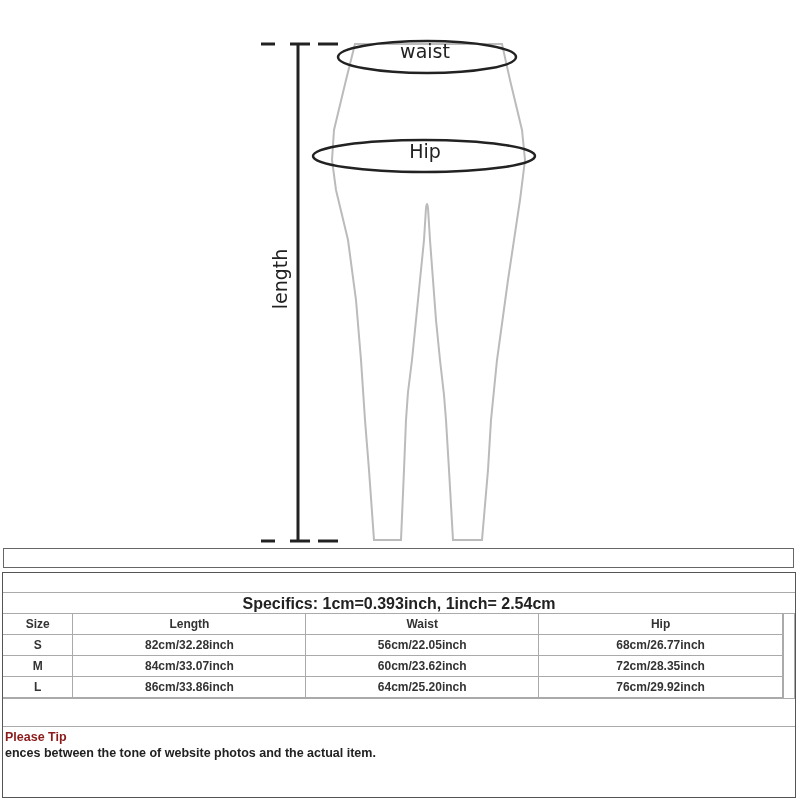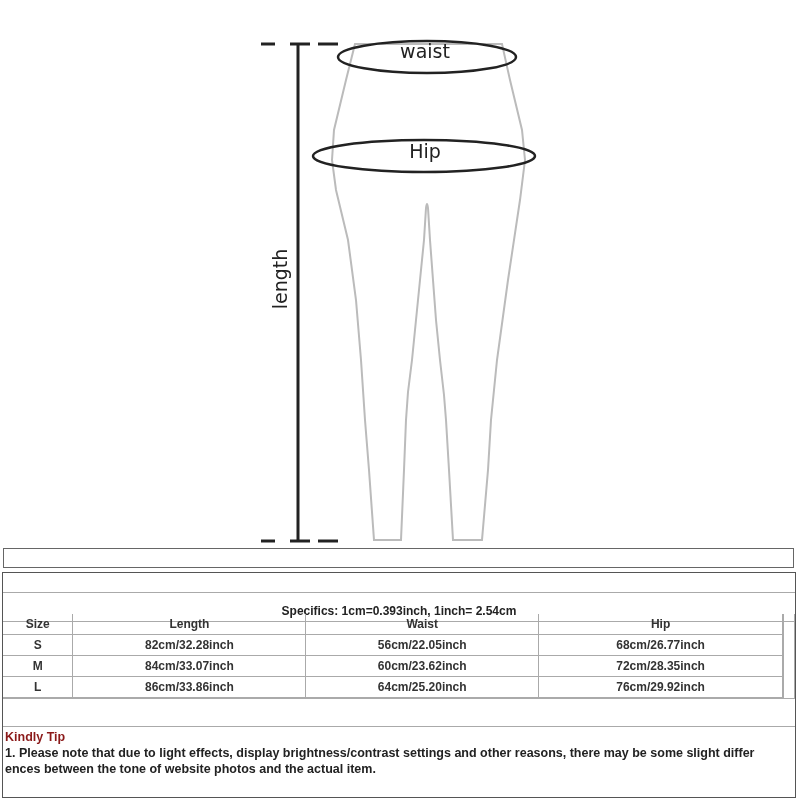--- a/index.html
+++ b/index.html
@@ -5,21 +5,21 @@
   html, body { margin:0; padding:0; background:#ffffff; }
   body { width:800px; height:800px; position:relative; overflow:hidden; font-family:"Liberation Sans", sans-serif; color:#222; }
   #diagram { position:absolute; left:0; top:0; width:800px; height:548px; }
   .label-waist { position:absolute; left:380px; top:40px; width:90px; text-align:center; font-family:"DejaVu Sans", sans-serif; font-size:19px; color:#222; }
   .label-hip { position:absolute; left:390px; top:140px; width:70px; text-align:center; font-family:"DejaVu Sans", sans-serif; font-size:19px; color:#222; }
   .label-length { position:absolute; left:240px; top:268px; width:80px; text-align:center; font-family:"DejaVu Sans", sans-serif; font-size:19px; color:#222; transform:rotate(-90deg); transform-origin:center; }
 
   .box-empty { position:absolute; left:3px; top:548px; width:791px; height:20px; border:1px solid #666; box-sizing:border-box; }
   .outer { position:absolute; left:2px; top:572px; width:794px; height:226px; border:1px solid #555; box-sizing:border-box; }
   .row-blank { position:absolute; left:0; top:0; width:100%; height:20px; border-bottom:1px solid #aaa; box-sizing:border-box; }
-  .row-spec { position:absolute; left:0; top:20px; width:100%; height:21px; border-bottom:1px solid #aaa; box-sizing:border-box; text-align:center; font-size:12px; font-weight:bold; line-height:21px; color:#222;margin-top:8px; }
+  .row-spec { position:absolute; left:0; top:20px; width:100%; height:21px; border-bottom:1px solid #aaa; box-sizing:border-box; text-align:center; font-size:16px; font-weight:bold; line-height:21px; color:#222; }
   table.sizes { position:absolute; left:0; top:41px; width:780px; border-collapse:collapse; font-size:12px; font-weight:bold; color:#333; }
   table.sizes td { border:1px solid #aaa; height:20px; padding:0; text-align:center; }
   table.sizes tr:first-child td { border-top:none;margin-top:23px; }
   table.sizes td:first-child { border-left:none; }
   .right-strip { position:absolute; left:780px; top:41px; width:12px; height:84px; border-left:1px solid #aaa; border-right:1px solid #aaa; box-sizing:border-box; }
   .row-gap { position:absolute; left:0; top:125px; width:100%; height:29px; border-top:1px solid #aaa; border-bottom:1px solid #aaa; box-sizing:border-box; }
   .tips { position:absolute; left:2px; top:156px; width:785px; font-size:12.5px; line-height:16px; font-weight:bold; color:#222; }
   .tips .tip-title { color:#8b1a1a; }
 </style>
 </head>
@@ -85,17 +85,16 @@
       <td>L</td>
       <td>86cm/33.86inch</td>
       <td>64cm/25.20inch</td>
       <td>76cm/29.92inch</td>
     </tr>
   </tbody>
     </table>
   <div class="right-strip"></div>
   <div class="row-gap"></div>
   <div class="tips">
-    <div class="tip-title">Kindly Tip</div>
-    <div>1. Please note that due to light effects, display brightness/contrast settings and other reasons, there may be some slight differ</div>
+    <div class="tip-title">Please Tip</div>
     <div>ences between the tone of website photos and the actual item.</div>
   </div>
 </div>
 
 </body></html>

